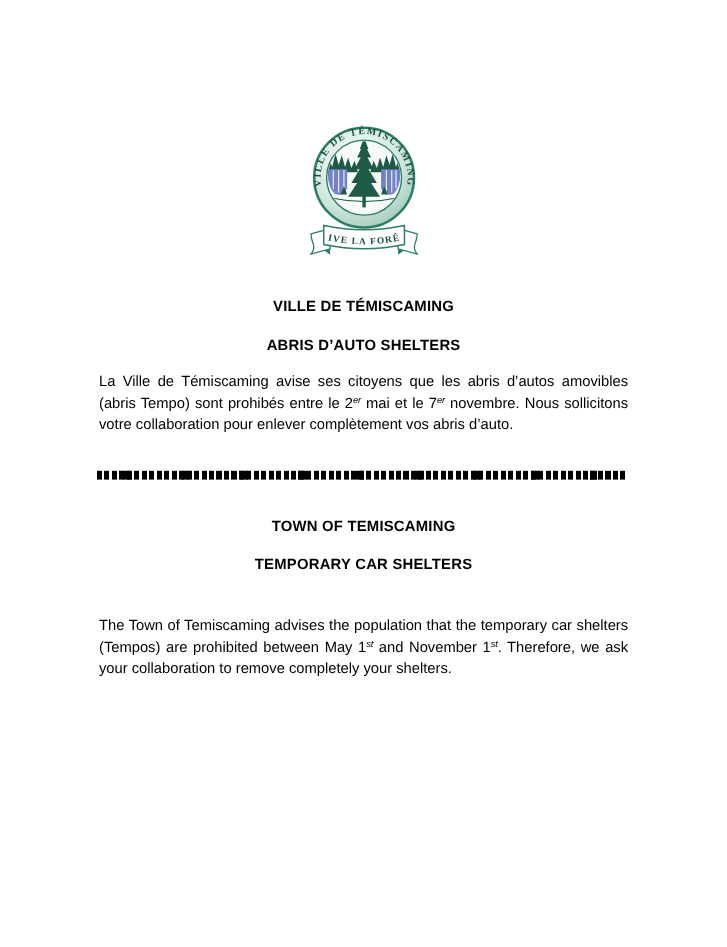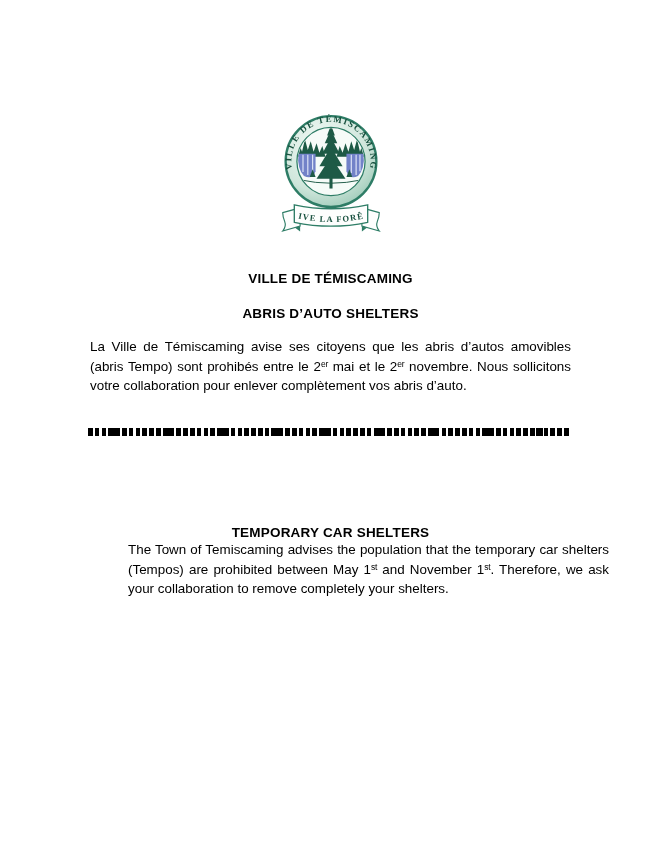--- a/index.html
+++ b/index.html
@@ -19,35 +19,36 @@
     position:absolute;left:0;right:0;
     margin:0;
     text-align:center;
     font-size:13.5px;
     font-weight:bold;
     letter-spacing:0.2px;
   }
   #fr-title{top:271px;}
   #fr-subtitle{top:306px;}
   #en-title{top:471px;}
-  #en-subtitle{top:525px;}
+  #en-subtitle{top:505px;}
   .doc-paragraph{
     position:absolute;left:90px;width:481px;
     margin:0;
     font-size:13.4px;
     line-height:19.5px;
     text-align:justify;
   }
   #fr-paragraph{top:337px;}
-  #en-paragraph{top:540px;margin-left:38px;}
+  #en-paragraph{top:559px;}
   .doc-paragraph sup{
     font-size:8.5px;
     line-height:0;
     vertical-align:4.5px;
     letter-spacing:-0.2px;
+    font-style:italic;
   }
   .divider{
     position:absolute;left:88px;top:428px;width:482px;height:8px;
     background-image:
       repeating-linear-gradient(90deg, transparent 0 24px, #000 24px 31px, transparent 31px 53px),
       repeating-linear-gradient(90deg, #000 0 4.6px, transparent 4.6px 6.8px);
   }
   .seal-ring-text{
     font-family:"Liberation Serif","DejaVu Serif",serif;
     font-weight:bold;
@@ -135,20 +136,21 @@
         <path fill="#fdfefd" stroke="#2e7d66" stroke-width="1.4" d="M20 97 Q58 105 96 97 L96 115 Q58 123 20 115 Z"></path>
         <text class="banner-ribbon-text" fill="#17503e" text-anchor="middle">
           <textPath href="#bannerArc" startOffset="50%">VIVE LA FORÊT</textPath>
         </text>
       </g>
     </svg>
   </div>
 
   <h1 id="fr-title" class="doc-heading">VILLE DE TÉMISCAMING</h1>
   <h2 id="fr-subtitle" class="doc-heading">ABRIS D’AUTO SHELTERS</h2>
-  <p id="fr-paragraph" class="doc-paragraph"><span>La Ville de Témiscaming avise ses citoyens que les abris d’autos amovibles (abris Tempo) sont prohibés entre le 2</span><sup>er</sup><span> mai et le 2</span><sup>er</sup><span> novembre.  Nous sollicitons votre collaboration pour enlever complètement vos abris d’auto.</span></p>
+  <p id="fr-paragraph" class="doc-paragraph"><span>La Ville de Témiscaming avise ses citoyens que les abris d’autos amovibles (abris Tempo) sont prohibés entre le 2</span><sup>er</sup><span> mai et le 7</span><sup>er</sup><span> novembre.  Nous sollicitons votre collaboration pour enlever complètement vos abris d’auto.</span></p>
 
   <div class="divider"></div>
 
+  <h1 id="en-title" class="doc-heading">TOWN OF TEMISCAMING</h1>
   <h2 id="en-subtitle" class="doc-heading">TEMPORARY CAR SHELTERS</h2>
   <p id="en-paragraph" class="doc-paragraph"><span>The Town of Temiscaming advises the population that the temporary car shelters (Tempos) are prohibited between May 1</span><sup>st</sup><span> and November 1</span><sup>st</sup><span>.  Therefore, we ask your collaboration to remove completely your shelters.</span></p>
 
 </div>
 
 </body></html>

